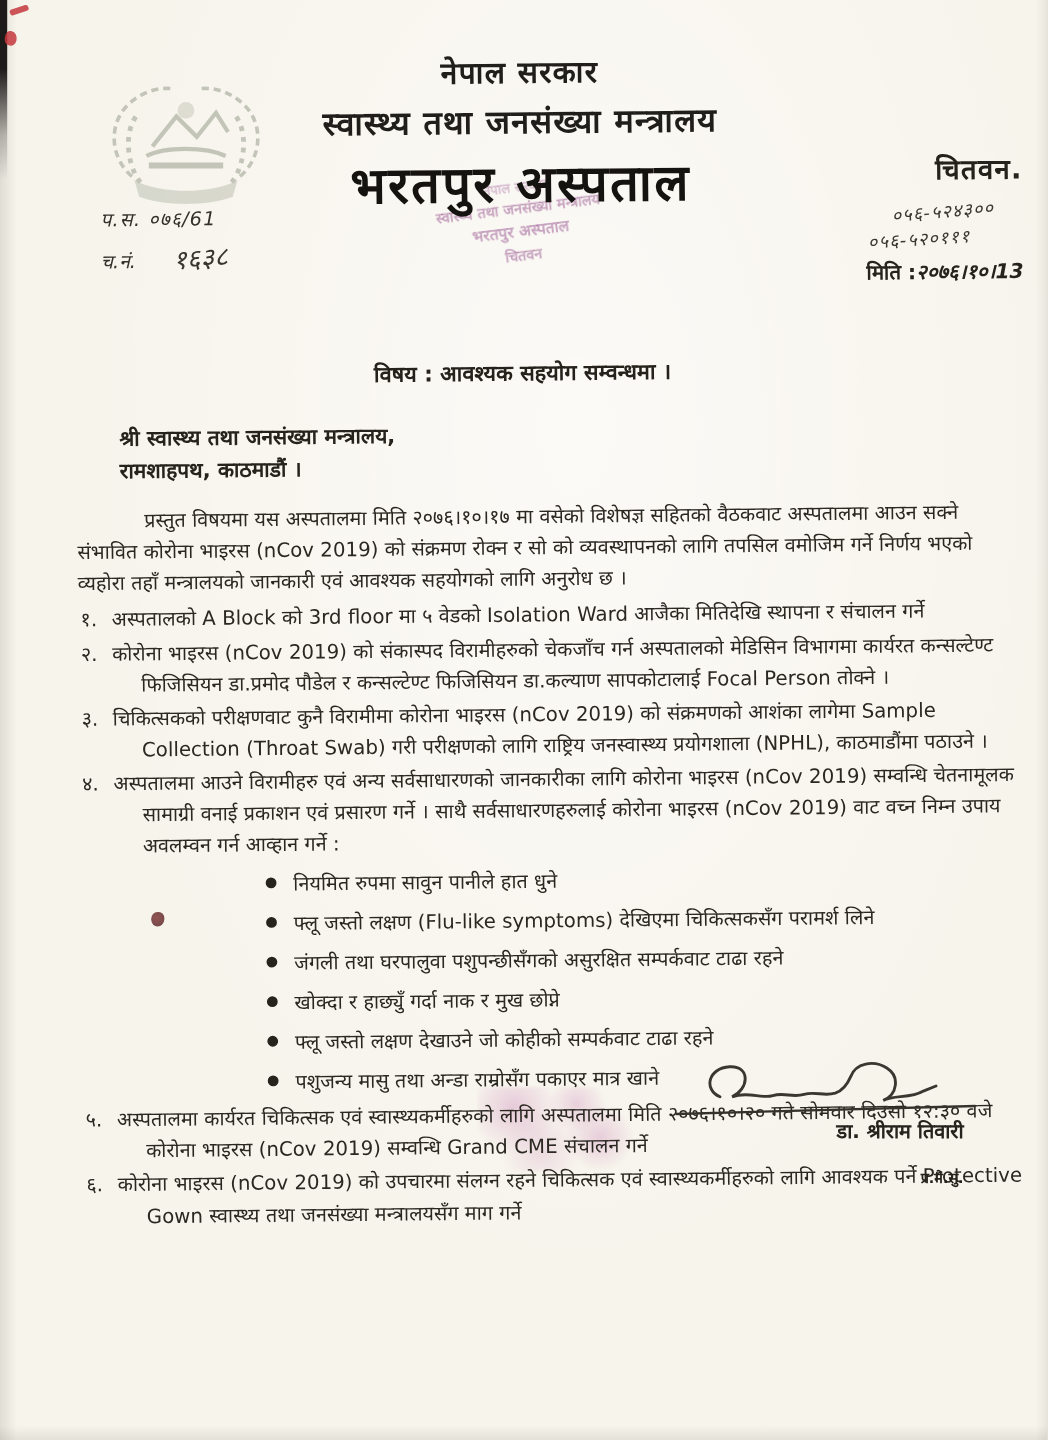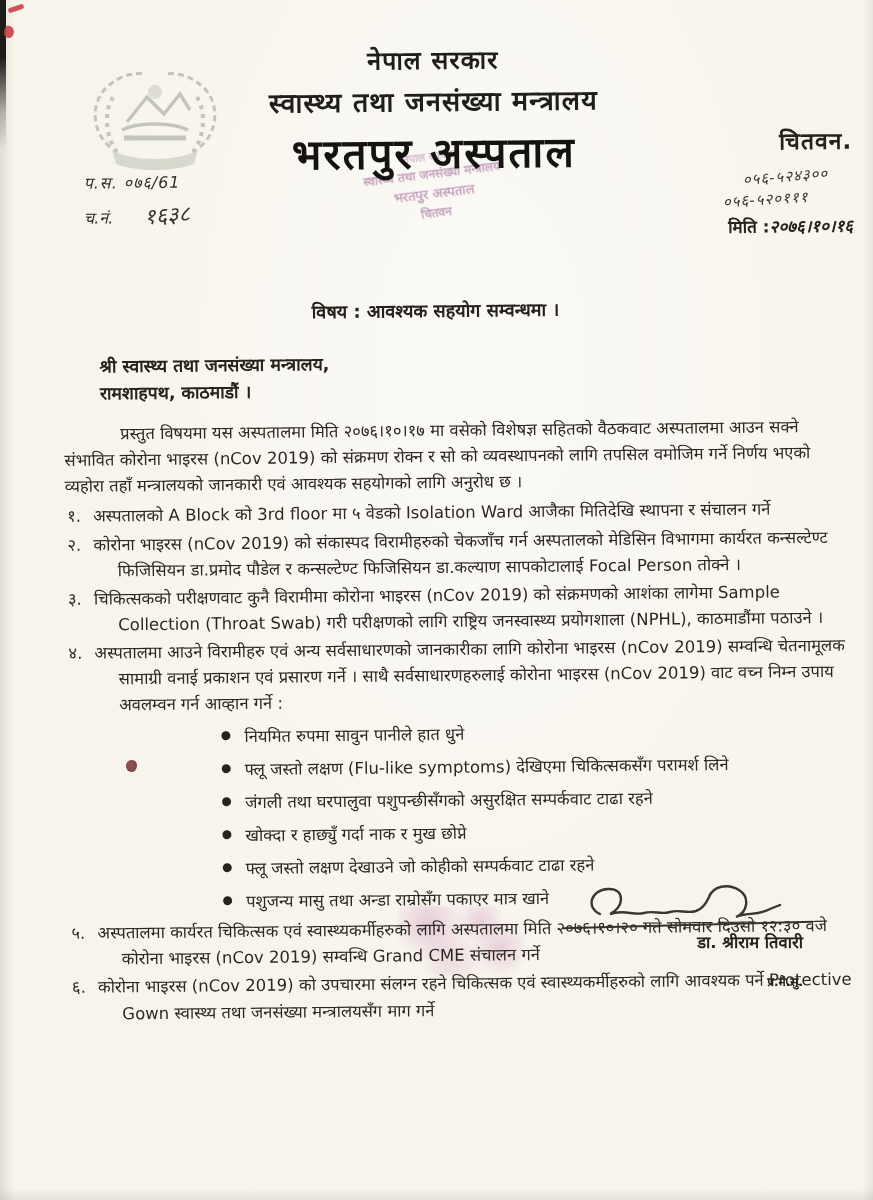--- a/index.html
+++ b/index.html
@@ -120,21 +120,21 @@
       <div class="govt">नेपाल सरकार</div>
       <div class="ministry">स्वास्थ्य तथा जनसंख्या मन्त्रालय</div>
       <div class="hospital">भरतपुर अस्पताल</div>
     </div>
 
     <div class="meta-right">
       <div class="district">चितवन.</div>
       <div class="phone p1">०५६-५२४३००</div>
       <div class="phone p2">०५६-५२०१११</div>
       <div class="hdate">
-        <span>मिति :</span><span class="hand">२०७६।१०।१६</span>
+        <span>मिति :</span><span class="hand">२०७६।१०।13</span>
       </div>
     </div>
 
     <div class="meta-left">
       <div class="refline">
         <span>प.स.</span>
         <span>०७६/61</span>
       </div>
       <div class="displine">
         <span>च.नं.</span>

